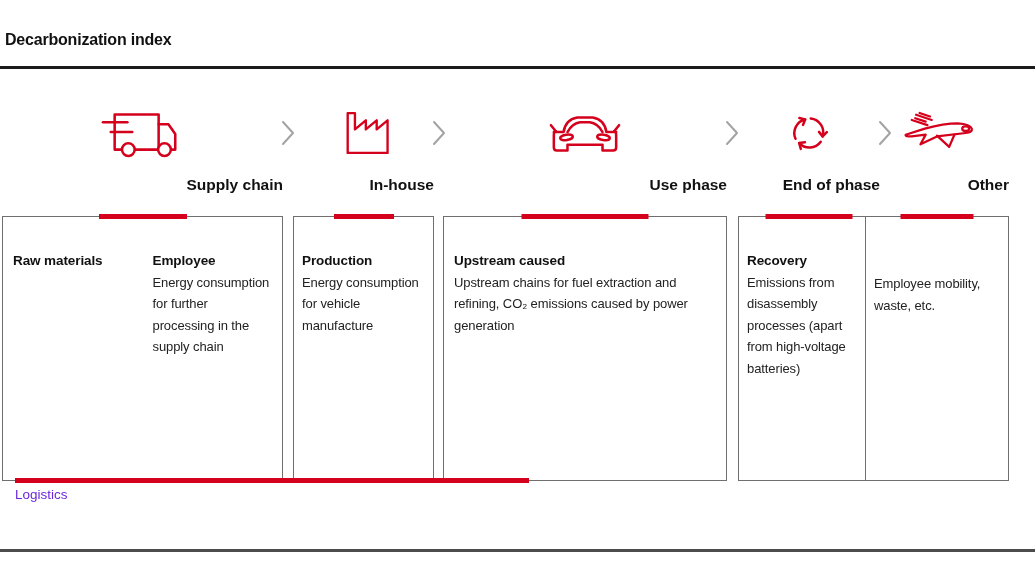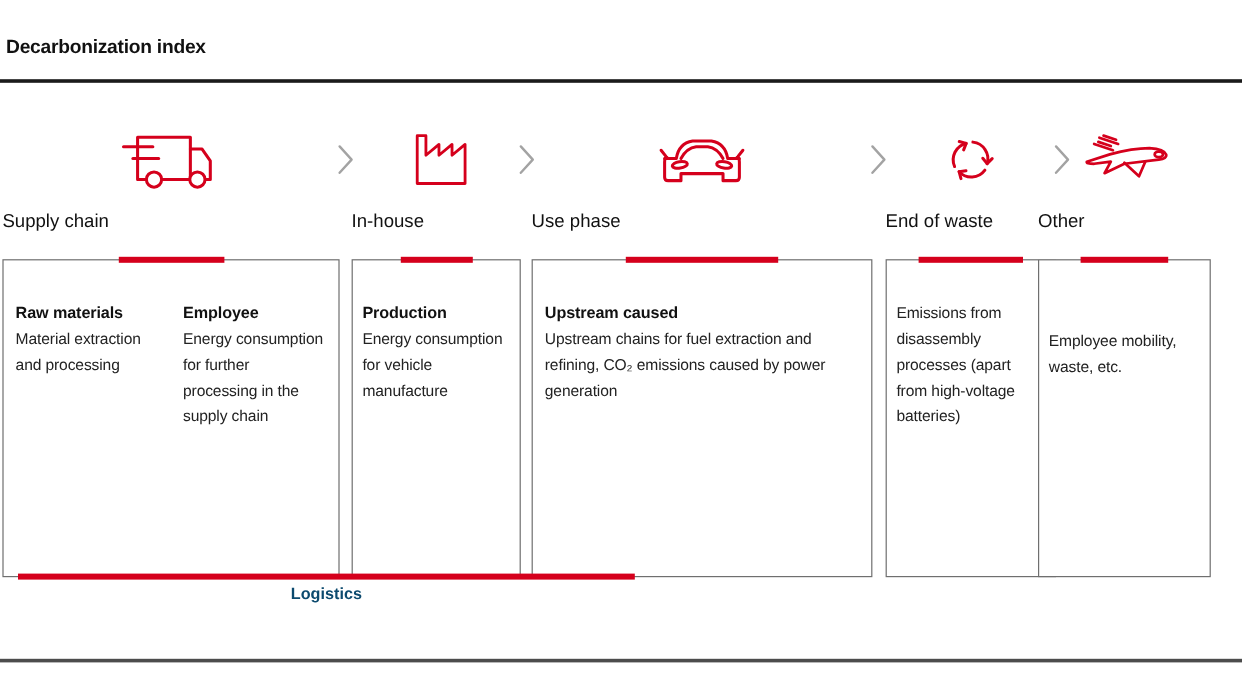--- a/index.html
+++ b/index.html
@@ -16,21 +16,21 @@
   .rule-bottom { position:absolute; left:0; top:549px; width:1035px; height:2.5px; background:#4c4c4c; }
 
   .stage { position:absolute; top:100px; }
   .stage-1 { left:2px;   width:281px; }
   .stage-2 { left:293px; width:141px; }
   .stage-3 { left:443px; width:284px; }
   .stage-4 { left:738px; width:142px; }
   .stage-5 { left:865px; width:144px; }
 
   .icon-wrap { height:66px; display:flex; align-items:center; justify-content:center; }
-  .stage-label { margin-top:10px; text-align:left; font-size:15.5px; font-weight:normal; color:#111; }
+  .stage-label { margin-top:10px; text-align:right; font-size:15.5px; font-weight:bold; color:#111; }
 
   .box {
     position:absolute; top:116px; left:0; right:0; height:265px;
     border:1.5px solid #6f6f6f; box-sizing:border-box; background:#fff;
   }
   .red-tab {
     position:absolute; top:114px; left:50%; transform:translateX(-50%);
     height:4.5px; background:#d5001c; z-index:2;
   }
   .tab-1 { width:88px; } .tab-2 { width:60px; } .tab-3 { width:127px; }
@@ -41,21 +41,21 @@
   .col { flex:1 1 0; padding:0 10px; text-align:left; font-size:13px; line-height:21.5px; color:#222; letter-spacing:-0.1px; }
   .single .col { padding:0 8px; }
   .col-h { font-size:13.5px; font-weight:bold; color:#111; white-space:nowrap; }
 
   .chev { position:absolute; top:119px; width:16px; height:28px; }
   .chev-1 { left:280px; } .chev-2 { left:431px; } .chev-3 { left:724px; } .chev-4 { left:877px; }
 
   .logistics-bar { position:absolute; left:15px; top:478px; width:514px; height:4.5px; background:#d5001c; }
   .logistics-label {
     position:absolute; left:15px; top:487px; width:514px;
-    text-align:center; font-size:13.5px; font-weight:bold; color:#0c4a6e;
+    font-size:13.5px; font-weight:normal; color:#6d28d9;
   }
   .ic { stroke:#d5001c; fill:none; stroke-width:2.6; stroke-linecap:round; stroke-linejoin:round; }
   .ic-fill { fill:#fff; }
   .chev-line { stroke:#a3a3a3; fill:none; stroke-width:2; stroke-linecap:round; stroke-linejoin:round; }
 </style>
 </head>
 <body>
 
 <div class="canvas">
 
@@ -72,21 +72,20 @@
         <circle class="ic ic-fill" cx="29" cy="45" r="6.5"></circle>
         <circle class="ic ic-fill" cx="66" cy="45" r="6.5"></circle>
       </svg>
     </div>
     <div class="stage-label">Supply chain</div>
     <div class="red-tab tab-1"></div>
     <div class="box">
       <div class="box-inner">
         <div class="col">
           <div class="col-h">Raw materials</div>
-          <div class="col-b">Material extraction and processing</div>
         </div>
         <div class="col">
           <div class="col-h">Employee</div>
           <div class="col-b">Energy consumption for further processing in the supply chain</div>
         </div>
       </div>
     </div>
   </div>
 
   <svg class="chev chev-1" viewBox="0 0 16 28">
@@ -153,25 +152,26 @@
         <g transform="rotate(120 28 27)">
           <path class="ic" d="M14 33 A14.5 14.5 0 0 1 24 13"></path>
           <path class="ic" d="M24 13 l-6 -1.6 m6 1.6 l-2.2 5.6"></path>
         </g>
         <g transform="rotate(240 28 27)">
           <path class="ic" d="M14 33 A14.5 14.5 0 0 1 24 13"></path>
           <path class="ic" d="M24 13 l-6 -1.6 m6 1.6 l-2.2 5.6"></path>
         </g>
       </svg>
     </div>
-    <div class="stage-label">End of waste</div>
+    <div class="stage-label">End of phase</div>
     <div class="red-tab tab-4"></div>
     <div class="box single">
       <div class="box-inner">
         <div class="col">
+          <div class="col-h">Recovery</div>
           <div class="col-b">Emissions from disassembly processes (apart from high-voltage batteries)</div>
         </div>
       </div>
     </div>
   </div>
 
   <svg class="chev chev-4" viewBox="0 0 16 28">
     <polyline class="chev-line" points="3,3 13,14 3,25"></polyline>
   </svg>
 

